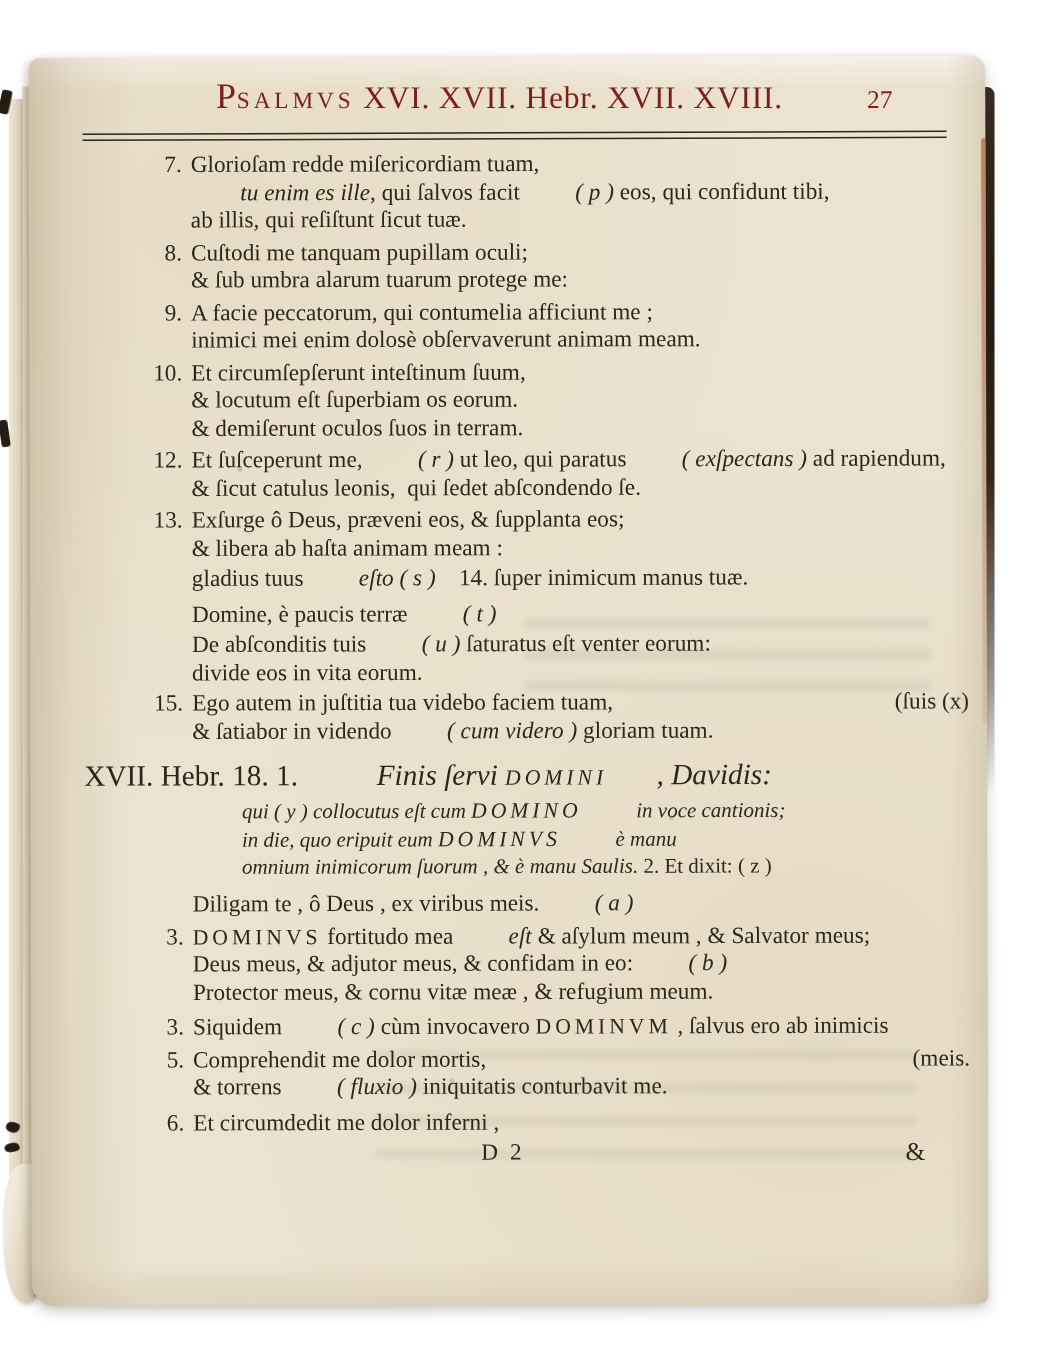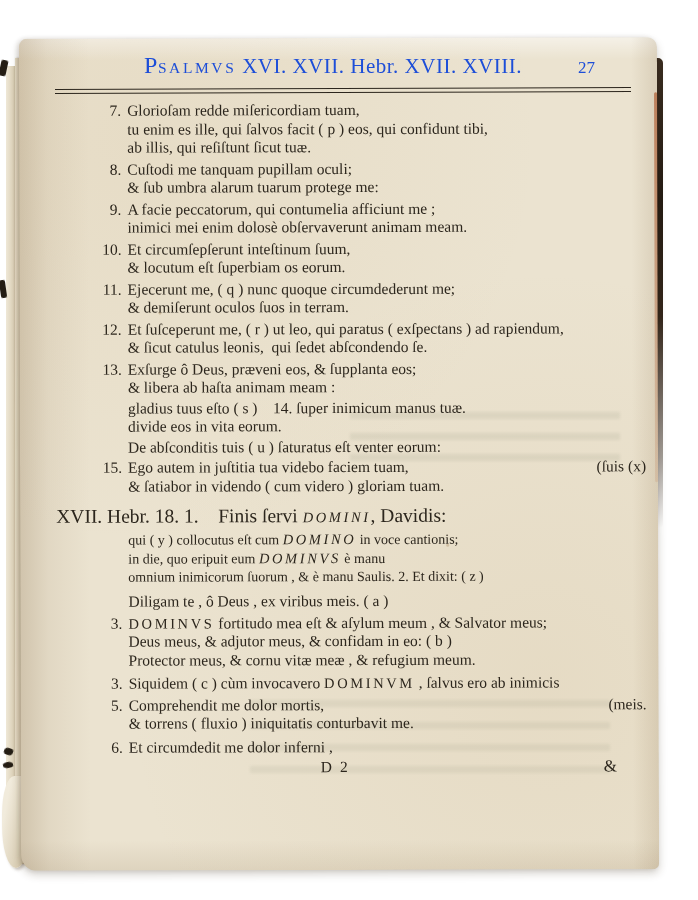--- a/index.html
+++ b/index.html
@@ -58,21 +58,21 @@
   .ink-mark.m3{left:4px;top:748px;width:9px;height:7px;border-radius:50% 30% 50% 40%;transform:rotate(20deg);}
   .ink-mark.m4{left:3px;top:762px;width:10px;height:6px;border-radius:40% 50% 30% 50%;transform:rotate(-14deg);}
   .smudge{position:absolute;opacity:0.10;filter:blur(1.6px);pointer-events:none;}
   .smudge.s1{left:350px;top:412px;width:270px;height:62px;
     background:repeating-linear-gradient(180deg, rgba(90,100,75,0.9) 0 7px, transparent 7px 21px);}
   .smudge.s2{left:250px;top:700px;width:360px;height:86px;
     background:repeating-linear-gradient(180deg, rgba(90,100,75,0.8) 0 7px, transparent 7px 22px);}
 
   .header{
     position:absolute;left:88px;top:52px;width:560px;
-    display:flex;align-items:baseline;color:#1d4ed8;
+    display:flex;align-items:baseline;color:#7f1d1d;
   }
   .title{flex:1;text-align:center;white-space:pre;letter-spacing:0.5px;}
   .t-initial{font-size:24px;}
   .t-smallcaps{font-size:15.5px;letter-spacing:2.6px;}
   .t-rest{font-size:21px;}
   .pageno{width:70px;font-size:17px;}
   .rule{
     position:absolute;left:55px;top:88px;width:576px;height:3px;
     border-top:1.6px solid #2c261d;border-bottom:1.1px solid #2c261d;
     transform:rotate(-0.2deg);
@@ -80,21 +80,21 @@
   #text-block{
     position:absolute;left:88px;top:101px;width:562px;
     color:#2c261d;font-size:15.5px;line-height:18.5px;
     transform:rotate(-0.15deg);
   }
   .line{display:flex;align-items:baseline;white-space:pre;}
   .num{flex:0 0 34px;text-align:right;padding-right:6px;}
   .txt{flex:0 0 auto;}
   .right{margin-left:auto;padding-right:4px;}
   .s-r{font-style:normal;}
-  .s-i{}
+  .s-i{font-style:italic;margin-left:33px;}
   .s-sc{font-style:normal;font-size:14.5px;letter-spacing:2.6px;}
   .s-isc{font-style:italic;font-size:14.5px;letter-spacing:2.6px;margin-top:10px;}
   .section{font-size:19.5px;line-height:25px;margin-left:-32px;}
   .annot{font-size:14px;line-height:18px;}
   .catch{position:relative;height:20px;}
   .sig{position:absolute;left:232px;letter-spacing:2px;}
   .cw{position:absolute;right:34px;font-size:17px;}
   .mt2{margin-top:2px;}.mt3{margin-top:3px;}.mt5{margin-top:5px;}
   .mt6{margin-top:6px;text-align:center;}.mt8{margin-top:8px;}
 </style>
@@ -123,29 +123,29 @@
 <div id="text-block">
     <div class="line v"><span class="num">7.</span><span class="txt"><span class="s-r">Glorioſam redde miſericordiam tuam,</span></span></div>
     <div class="line c"><span class="num"></span><span class="txt"><span class="s-i">tu enim es ille</span><span class="s-r">, qui ſalvos facit </span><span class="s-i">( p )</span><span class="s-r"> eos, qui confidunt tibi,</span></span></div>
     <div class="line c"><span class="num"></span><span class="txt"><span class="s-r">ab illis, qui reſiſtunt ſicut tuæ.</span></span></div>
     <div class="line v mt3"><span class="num">8.</span><span class="txt"><span class="s-r">Cuſtodi me tanquam pupillam oculi;</span></span></div>
     <div class="line c"><span class="num"></span><span class="txt"><span class="s-r">&amp; ſub umbra alarum tuarum protege me:</span></span></div>
     <div class="line v mt3"><span class="num">9.</span><span class="txt"><span class="s-r">A facie peccatorum, qui contumelia afficiunt me ;</span></span></div>
     <div class="line c"><span class="num"></span><span class="txt"><span class="s-r">inimici mei enim dolosè obſervaverunt animam meam.</span></span></div>
     <div class="line v mt3"><span class="num">10.</span><span class="txt"><span class="s-r">Et circumſepſerunt inteſtinum ſuum,</span></span></div>
     <div class="line c"><span class="num"></span><span class="txt"><span class="s-r">&amp; locutum eſt ſuperbiam os eorum.</span></span></div>
-    <div class="line v mt3"><span class="num">11.</span><span class="txt"><span class="s-r">Ejecerunt me, </span><span class="s-i">( q )</span><span class="s-r"> nunc quoque circumdederunt me;</span></span></div>
     <div class="line c"><span class="num"></span><span class="txt"><span class="s-r">&amp; demiſerunt oculos ſuos in terram.</span></span></div>
     <div class="line v mt3"><span class="num">12.</span><span class="txt"><span class="s-r">Et ſuſceperunt me, </span><span class="s-i">( r )</span><span class="s-r"> ut leo, qui paratus </span><span class="s-i">( exſpectans )</span><span class="s-r"> ad rapiendum,</span></span></div>
     <div class="line c"><span class="num"></span><span class="txt"><span class="s-r">&amp; ſicut catulus leonis,  qui ſedet abſcondendo ſe.</span></span></div>
     <div class="line v mt3"><span class="num">13.</span><span class="txt"><span class="s-r">Exſurge ô Deus, præveni eos, &amp; ſupplanta eos;</span></span></div>
     <div class="line c"><span class="num"></span><span class="txt"><span class="s-r">&amp; libera ab haſta animam meam :</span></span></div>
     <div class="line c mt2"><span class="num"></span><span class="txt"><span class="s-r">gladius tuus </span><span class="s-i">eſto ( s )</span><span class="s-r">    14. ſuper inimicum manus tuæ.</span></span></div>
+    <div class="line c mt5"><span class="num"></span><span class="txt"><span class="s-r">Domine, è paucis terræ </span><span class="s-i">( t )</span></span></div>
+    <div class="line c mt2"><span class="num"></span><span class="txt"><span class="s-r">De abſconditis tuis </span><span class="s-i">( u )</span><span class="s-r"> ſaturatus eſt venter eorum:</span></span></div>
     <div class="line c"><span class="num"></span><span class="txt"><span class="s-r">divide eos in vita eorum.</span></span></div>
-    <div class="line c mt2"><span class="num"></span><span class="txt"><span class="s-r">De abſconditis tuis </span><span class="s-i">( u )</span><span class="s-r"> ſaturatus eſt venter eorum:</span></span></div>
     <div class="line v mt2"><span class="num">15.</span><span class="txt"><span class="s-r">Ego autem in juſtitia tua videbo faciem tuam,</span></span><span class="right">(ſuis (x)</span></div>
     <div class="line c"><span class="num"></span><span class="txt"><span class="s-r">&amp; ſatiabor in videndo </span><span class="s-i">( cum videro )</span><span class="s-r"> gloriam tuam.</span></span></div>
     <div class="line section mt8"><span class="txt"><span class="s-r">XVII. Hebr. 18. 1.</span><span class="s-r">    </span><span class="s-i">Finis ſervi </span><span class="s-isc">DOMINI</span><span class="s-i">, Davidis:</span></span></div>
     <div class="line c annot"><span class="num"></span><span class="txt"><span class="s-i">qui ( y ) collocutus eſt cum </span><span class="s-isc">DOMINO</span><span class="s-i"> in voce cantionis;</span></span></div>
     <div class="line c annot"><span class="num"></span><span class="txt"><span class="s-i">in die, quo eripuit eum </span><span class="s-isc">DOMINVS</span><span class="s-i"> è manu</span></span></div>
     <div class="line c annot"><span class="num"></span><span class="txt"><span class="s-i">omnium inimicorum ſuorum , &amp; è manu Saulis. </span><span class="s-r">2. Et dixit: ( z )</span></span></div>
     <div class="line c mt6"><span class="num"></span><span class="txt"><span class="s-r">Diligam te , ô Deus , ex viribus meis. </span><span class="s-i">( a )</span></span></div>
     <div class="line v mt3"><span class="num">3.</span><span class="txt"><span class="s-sc">DOMINVS</span><span class="s-r"> fortitudo mea </span><span class="s-i">eſt</span><span class="s-r"> &amp; aſylum meum , &amp; Salvator meus;</span></span></div>
     <div class="line c"><span class="num"></span><span class="txt"><span class="s-r">Deus meus, &amp; adjutor meus, &amp; confidam in eo: </span><span class="s-i">( b )</span></span></div>
     <div class="line c"><span class="num"></span><span class="txt"><span class="s-r">Protector meus, &amp; cornu vitæ meæ , &amp; refugium meum.</span></span></div>

